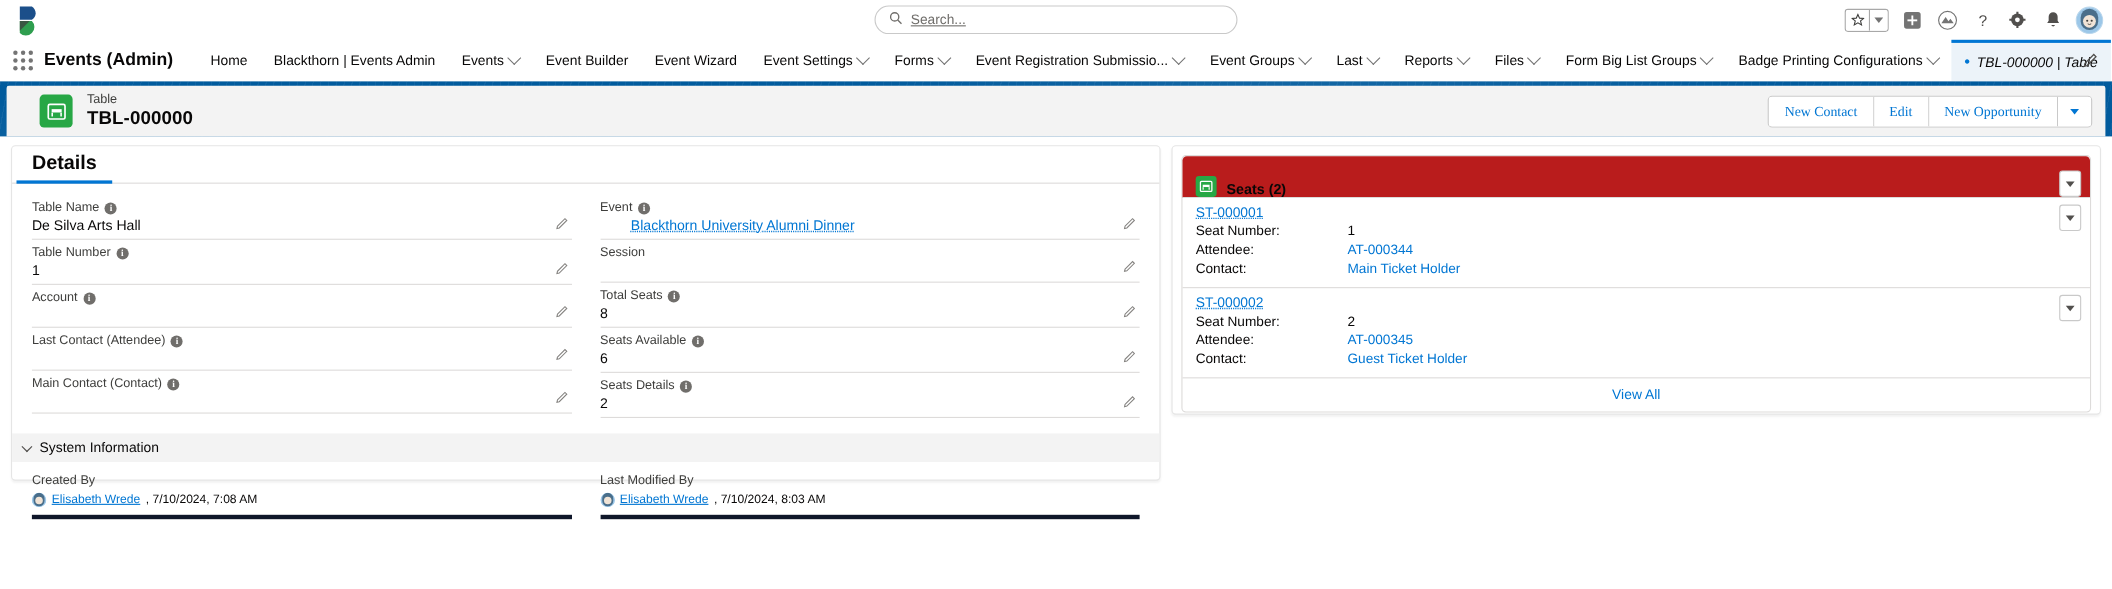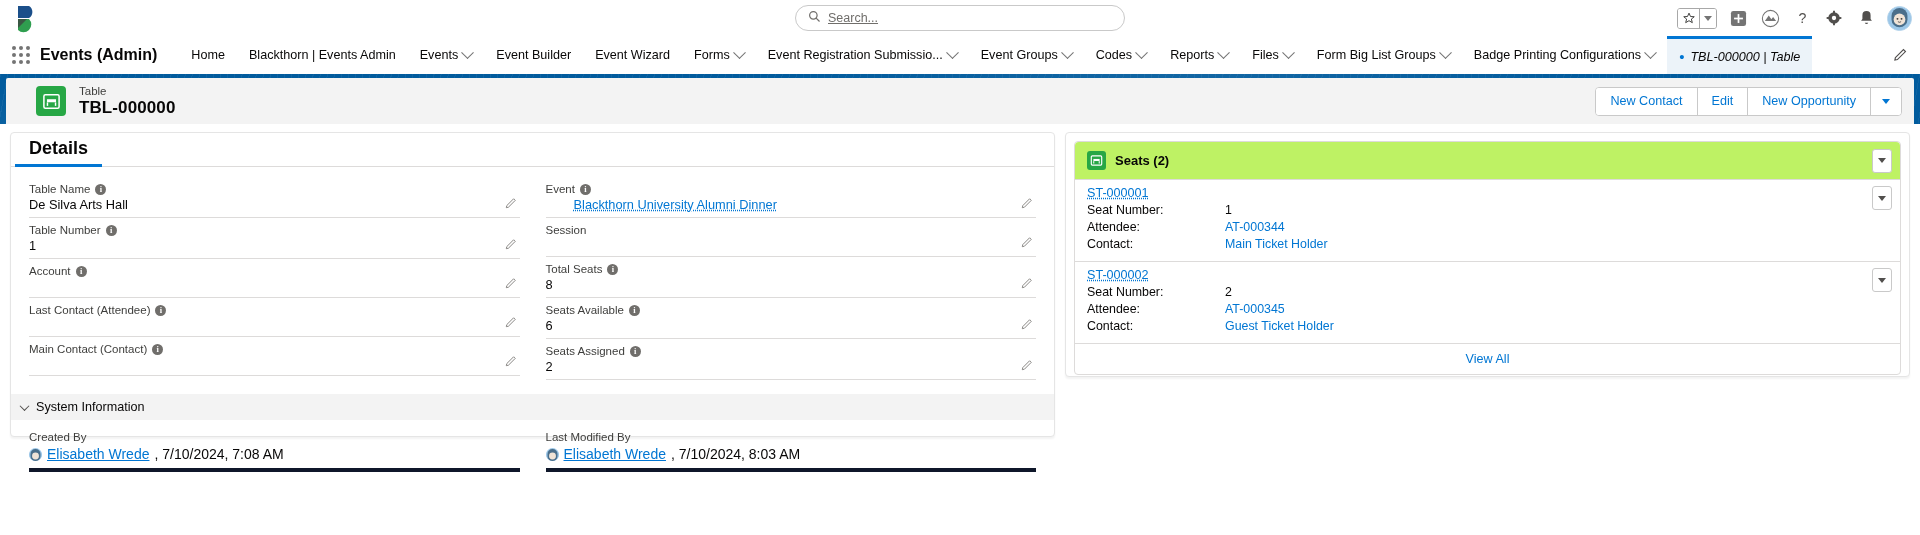--- a/index.html
+++ b/index.html
@@ -88,21 +88,21 @@
   .record-banner {
     height: 46px; background: #f3f3f3; display:flex; align-items:center;
     padding: 0 12px 0 30px; border-radius: 2px 2px 0 0;
   }
   .rec-icon {
     width: 30px; height: 30px; border-radius: 4px; background: #27a745;
     display:flex; align-items:center; justify-content:center; margin-right: 13px;
   }
   .rec-type { font-size: 11.5px; color: #3e3e3c; line-height: 14px; }
   .rec-title { font-size: 17px; font-weight: bold; color: #080707; line-height: 20px; letter-spacing: 0.1px;}
-  .rec-actions { margin-left: auto; display:flex; align-items:center; }
+  .rec-actions { margin-left: auto; display:flex; align-items:center;font-family:Liberation Serif, serif; }
   .btn-group { display:flex; border: 1px solid #c9c9c9; border-radius: 4px; overflow: hidden; background:#fff; height: 29px;}
   .btn {
     padding: 0 14px; height: 27px; display:flex; align-items:center;
     font-size: 12.6px; color: #0176d3; background:#fff; border-right: 1px solid #c9c9c9;
     white-space: nowrap; cursor:pointer;
   }
   .btn-caret { width: 30px; display:flex; align-items:center; justify-content:center; background:#fff; cursor:pointer; }
 
   
   .page-body {
@@ -140,29 +140,29 @@
 
   .sysinfo-bar {
     margin: 14px 0 0 0; background:#f3f3f3; height: 26px; display:flex; align-items:center;
     padding-left: 10px; gap: 8px; cursor:pointer;
   }
   .sysinfo-title { font-size: 12.6px; color:#080707; }
   .chev-down-sm { width: 7px; height: 7px; border-right: 1.5px solid #514f4d; border-bottom: 1.5px solid #514f4d; transform: rotate(45deg) translate(-1px,-1px); }
   .sys-body { padding: 8px 18px 0 18px; display:flex; gap: 26px; }
   .sys-field { flex:1; border-bottom: 4px solid #0f172a; padding: 2px 0 4px 0; }
   .sys-label { font-size: 11.5px; color:#3e3e3c; line-height:15px; }
-  .sys-value { font-size: 14px; color:#080707; display:flex; align-items:center; gap: 5px; line-height: 19px;}
+  .sys-value { font-size: 11px; color:#080707; display:flex; align-items:center; gap: 5px; line-height: 19px;}
   .sys-value a { color:#0176d3; text-decoration: underline; }
   .user-mini { width: 13px; height: 13px; border-radius:50%; background:#9cc7e8; display:inline-block; position:relative; overflow:hidden; flex:none;}
 
   
   .rel-card-wrap { padding: 8px 8px 0 8px; }
   .rel-card { border: 1px solid #dddbda; border-radius: 4px; background:#fff; }
   .rel-head {
-    height: 38px; background:#bef264; display:flex; align-items:center; padding: 0 8px 0 12px;
+    height: 38px; background:#b91c1c; display:flex; align-items:flex-end; padding: 0 8px 0 12px;
     border-bottom: 1px solid #dddbda; border-radius: 4px 4px 0 0;
   }
   .rel-icon { width: 19px; height: 19px; border-radius:3px; background:#27a745; display:flex; align-items:center; justify-content:center; margin-right: 9px;}
   .rel-title { font-size: 13px; font-weight: bold; color:#080707; }
   .dd-btn {
     margin-left: auto; width: 20px; height: 24px; border: 1px solid #c9c9c9; border-radius: 3px;
     background:#fff; display:flex; align-items:center; justify-content:center; cursor:pointer;
   }
   .rel-item { padding: 6px 8px 8px 12px; position: relative; border-bottom: 1px solid #dddbda; }
   .rel-item:last-of-type { border-bottom: 1px solid #dddbda; }
@@ -286,33 +286,37 @@
       <span class="nav-label">Events</span>
       <span class="chev"></span>
     </div>
     <div class="nav-item">
       <span class="nav-label">Event Builder</span>
     </div>
     <div class="nav-item">
       <span class="nav-label">Event Wizard</span>
     </div>
     <div class="nav-item">
+      <span class="nav-label">Event Settings</span>
+      <span class="chev"></span>
+    </div>
+    <div class="nav-item">
       <span class="nav-label">Forms</span>
       <span class="chev"></span>
     </div>
     <div class="nav-item">
       <span class="nav-label">Event Registration Submissio...</span>
       <span class="chev"></span>
     </div>
     <div class="nav-item">
       <span class="nav-label">Event Groups</span>
       <span class="chev"></span>
     </div>
     <div class="nav-item">
-      <span class="nav-label">Codes</span>
+      <span class="nav-label">Last</span>
       <span class="chev"></span>
     </div>
     <div class="nav-item">
       <span class="nav-label">Reports</span>
       <span class="chev"></span>
     </div>
     <div class="nav-item">
       <span class="nav-label">Files</span>
       <span class="chev"></span>
     </div>
@@ -484,21 +488,21 @@
           </div>
           <div class="field-value">6</div>
           <span class="pencil">
             <svg width="13" height="13" viewBox="0 0 16 16">
                 <path d="M2.2 11.8 L10.6 3.4 l2 2 L4.2 13.8 L1.6 14.4 z" fill="none" stroke="#706e6b" stroke-width="1.2"></path>
               </svg>
           </span>
         </div>
         <div class="field">
           <div class="field-label">
-            <span>Seats Assigned</span>
+            <span>Seats Details</span>
             <span class="info-icon">i</span>
           </div>
           <div class="field-value">2</div>
           <span class="pencil">
             <svg width="13" height="13" viewBox="0 0 16 16">
                 <path d="M2.2 11.8 L10.6 3.4 l2 2 L4.2 13.8 L1.6 14.4 z" fill="none" stroke="#706e6b" stroke-width="1.2"></path>
               </svg>
           </span>
         </div>
       </div>

